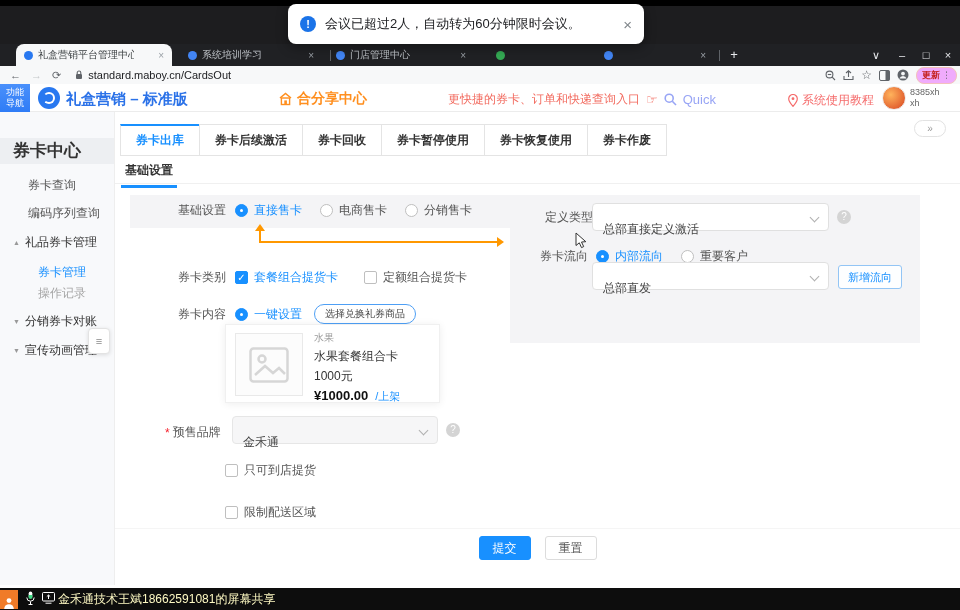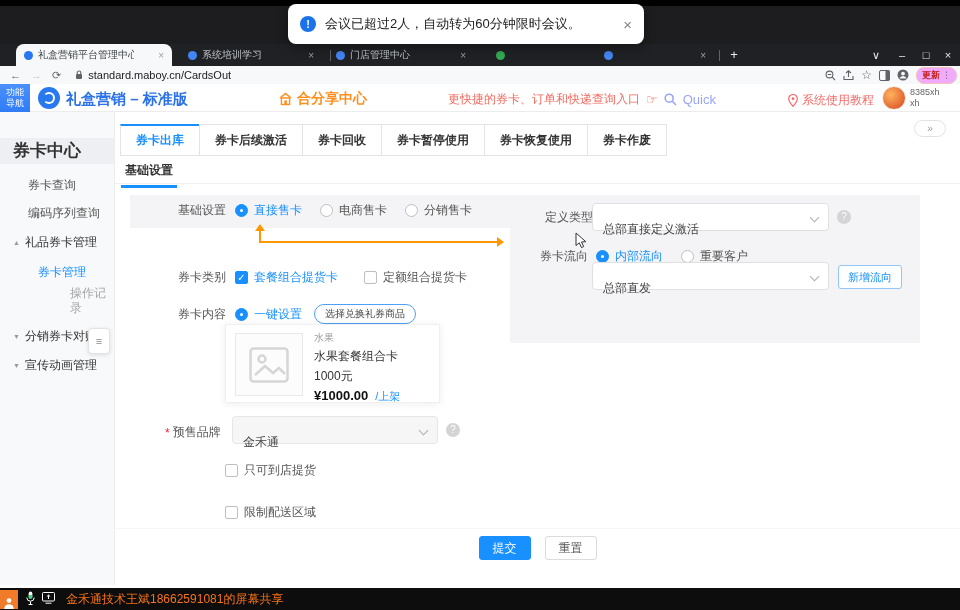--- a/index.html
+++ b/index.html
@@ -129,21 +129,21 @@
   .req { color:#f5222d; font-size:12px; margin-right:3px; }
 
   .footer { position:absolute; left:0; bottom:0; width:845px; height:57px; background:#fff; border-top:1px solid #f5f5f5;
             display:flex; justify-content:center; gap:14px; padding-top:7px; }
   .btn-primary { height:24px; padding:0 13px; background:#1890ff; border:1px solid #1890ff; border-radius:3px; color:#fff; font-size:12px; }
   .btn-plain { height:24px; padding:0 13px; background:#fff; border:1px solid #dcdcdc; border-radius:3px; color:#555; font-size:12px; }
 
   
   .sharebar { position:absolute; left:0; bottom:0; width:960px; height:22px; background:#0d0d0d; display:flex; align-items:center; }
   .cam { position:absolute; left:0; bottom:1px; width:18px; height:19px; background:#f07b28; display:flex; align-items:flex-end; justify-content:center; }
-  .share-txt { position:absolute; left:66px; font-size:12px; color:#f97316; line-height:22px; white-space:nowrap;text-align:center; }
+  .share-txt { position:absolute; left:58px; font-size:12px; color:#fef9c3; line-height:22px; white-space:nowrap;text-align:center; }
   .mic { position:absolute; left:26px; top:3px; }
   .scr { position:absolute; left:42px; top:4px; }
 
   .cursor { position:absolute; left:460px; top:120px; z-index:70; }
   svg { display:block; }
 </style>
 </head>
 <body>
 
 <div class="screen">
@@ -265,21 +265,21 @@
   </div>
 
   <div class="sidebar">
     <div class="sb-title">券卡中心</div>
     <div class="sb-item" style="margin-top:14px;">券卡查询</div>
     <div class="sb-item" style="margin-top:13px;">编码序列查询</div>
     <div class="sb-group" style="margin-top:14px;">
       <span class="arr">▲</span><span>礼品券卡管理</span>
     </div>
     <div class="sb-sub on" style="margin-top:15px;">券卡管理</div>
-    <div class="sb-sub dim" style="margin-top:6px;margin-left:32px;">操作记录</div>
+    <div class="sb-sub dim" style="margin-top:6px;">操作记录</div>
     <div class="sb-group" style="margin-top:13px;">
       <span class="arr">▼</span><span>分销券卡对账</span>
     </div>
     <div class="sb-group" style="margin-top:14px;">
       <span class="arr">▼</span><span>宣传动画管理</span>
     </div>
     <div class="sb-handle">≡</div>
   </div>
 
   <div class="main">

